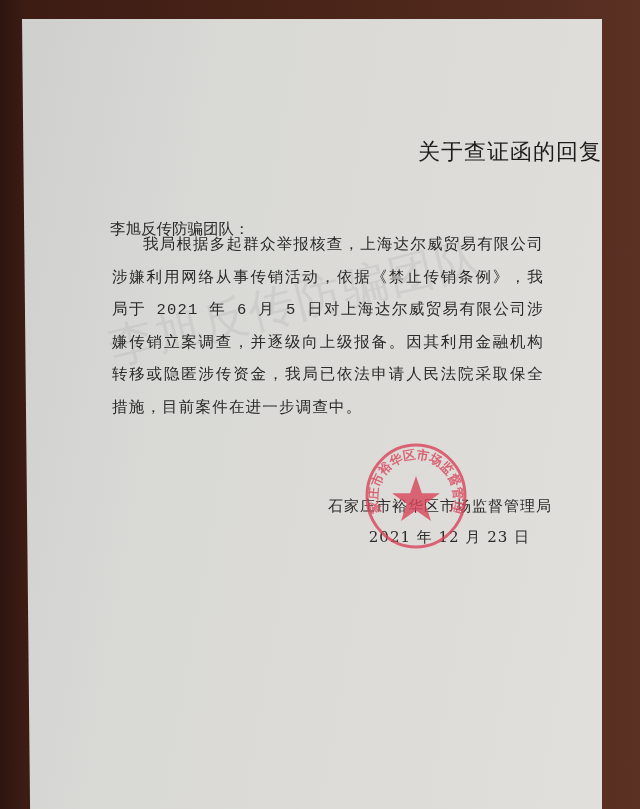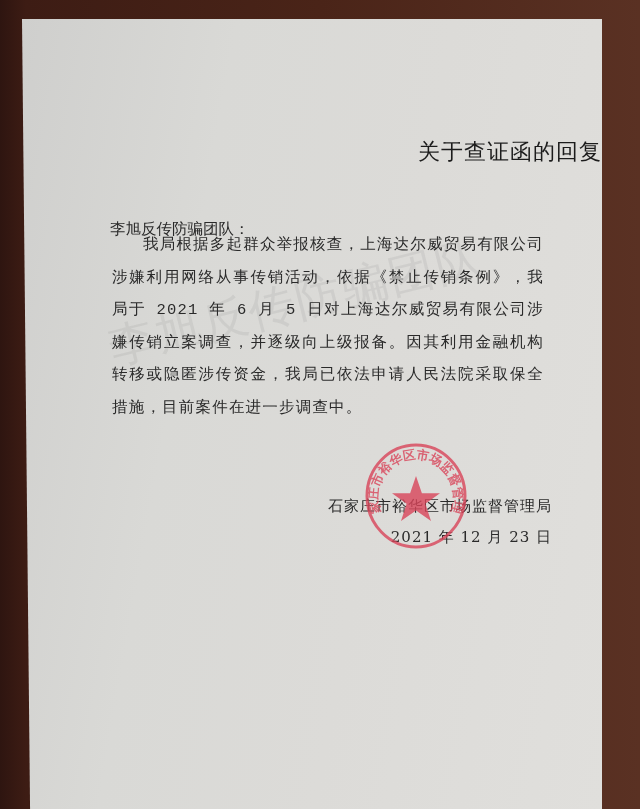--- a/index.html
+++ b/index.html
@@ -27,21 +27,21 @@
     .body-text {
       position: absolute; left: 90px; width: 432px;
       font-family: Liberation Mono, monospace; font-size: 15.5px; color: #2a2a2a;
     }
     .salutation { top: 200px; left: 88px; }
     .para { top: 210px; line-height: 32.5px; text-indent: 2em; letter-spacing: 1.2px; text-align: justify; }
     .signature {
       position: absolute; right: 50px; top: 478px; text-align: right;
       font-family: "DejaVu Serif", serif; font-size: 15px; color: #2a2a2a; letter-spacing: 1px;
     }
-    .signature .date { margin-top: 12px; }
+    .signature .date { margin-top: 12px; margin-right: 22px; }
     .seal {
       position: absolute; left: 364px; top: 442px; width: 104px; height: 108px;
       opacity: 0.8; pointer-events: none;
     }
   </style>
 </head>
 <body>
 
 <div class="paper">
   <div class="watermark">李旭反传防骗团队</div>

